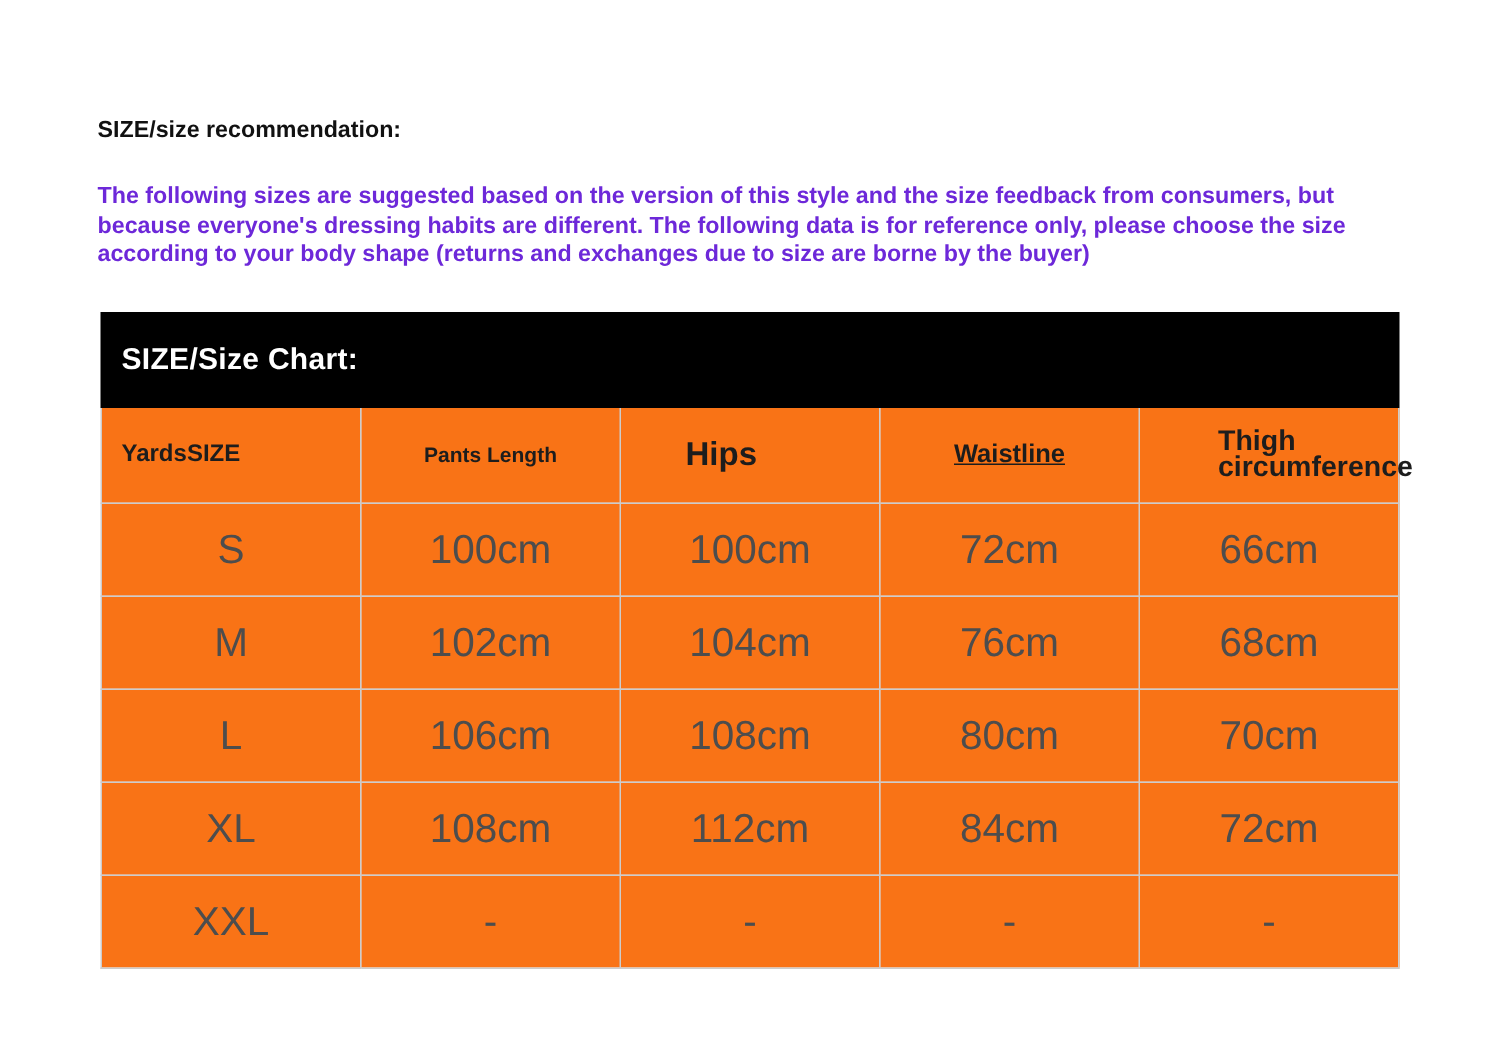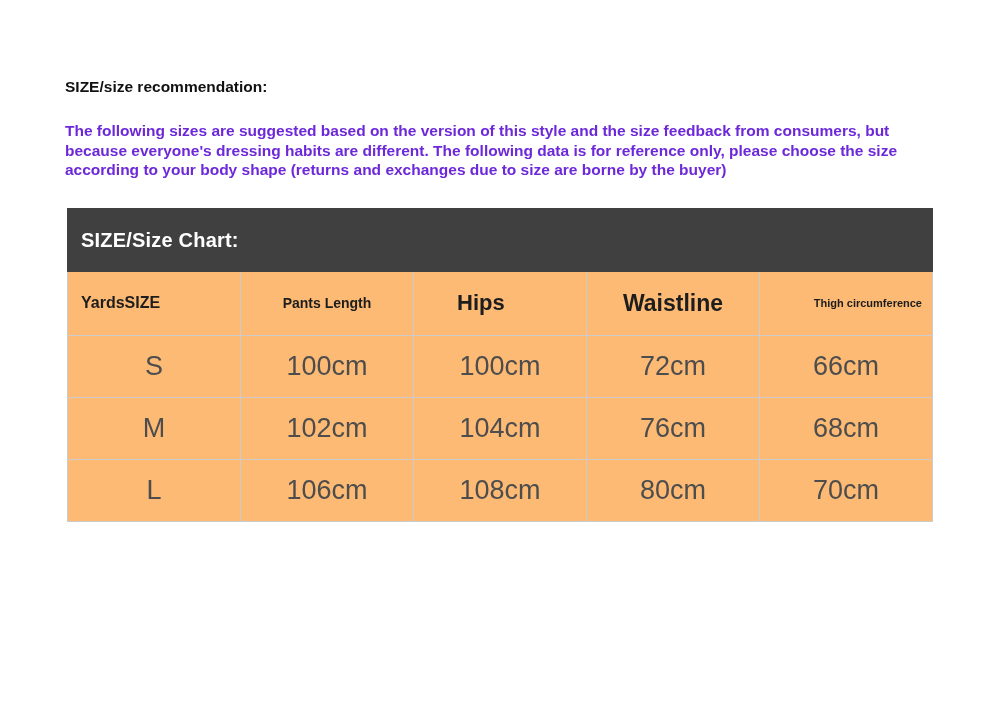--- a/index.html
+++ b/index.html
@@ -51,53 +51,53 @@
     position: absolute;
     left: 67px;
     top: 272px;
     width: 866px;
     border-collapse: collapse;
     table-layout: fixed;
   }
   .size-table col { width: 20%; }
   .size-table th, .size-table td {
     border: 1px solid #cccccc;
-    background: #fdba74;
+    background: #f97316;
     vertical-align: middle;
   }
   .size-table thead th {
     height: 63px;
     border-top: none;
     font-weight: bold;
     color: #1d1d1d;
     text-align: center;
   }
   .size-table thead th:nth-child(1) { text-align: left; padding-left: 13px; font-size: 16px; }
   .size-table thead th:nth-child(2) { font-size: 14px; text-align: center; }
   .size-table thead th:nth-child(3) { text-align: left; padding-left: 43px; font-size: 22px; }
-  .size-table thead th:nth-child(4) { font-size: 23px; }
-  .size-table thead th:nth-child(5) { text-align: right; padding-left: 52px; padding-right: 10px; font-size: 11px; line-height: 17px; }
+  .size-table thead th:nth-child(4) { font-size: 17px; text-decoration: underline; }
+  .size-table thead th:nth-child(5) { text-align: left; padding-left: 52px; padding-right: 10px; font-size: 19px; line-height: 17px; }
   .size-table tbody td {
     height: 62px;
     text-align: center;
     font-size: 27px;
     color: #4d4d4d;
     font-weight: normal;
   }
 </style>
 </head>
 <body>
 
 <div class="page">
 
   <div class="heading">SIZE/size recommendation:</div>
 
   <div class="description">The following sizes are suggested based on the version of this style and the size feedback from consumers, but because everyone's dressing habits are different. The following data is for reference only, please choose the size according to your body shape (returns and exchanges due to size are borne by the buyer)</div>
 
-  <div class="chart-band" style="background-color: #404040;">
+  <div class="chart-band" style="background-color: #000000;">
     <span class="band-title">SIZE/Size Chart:</span>
   </div>
 
   <table class="size-table">
     <colgroup>
         <col>
         <col>
         <col>
         <col>
         <col>
@@ -126,16 +126,30 @@
         <td>76cm</td>
         <td>68cm</td>
       </tr>
       <tr>
         <td>L</td>
         <td>106cm</td>
         <td>108cm</td>
         <td>80cm</td>
         <td>70cm</td>
       </tr>
+      <tr>
+        <td>XL</td>
+        <td>108cm</td>
+        <td>112cm</td>
+        <td>84cm</td>
+        <td>72cm</td>
+      </tr>
+      <tr>
+        <td>XXL</td>
+        <td>-</td>
+        <td>-</td>
+        <td>-</td>
+        <td>-</td>
+      </tr>
     </tbody>
   </table>
 
 </div>
 
 </body></html>

